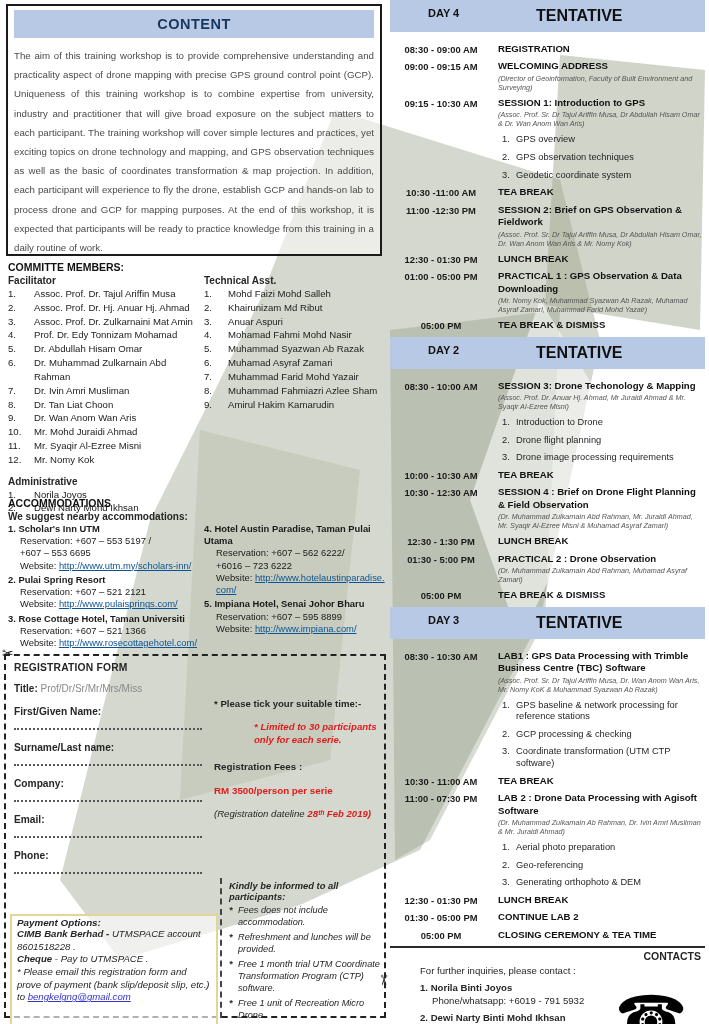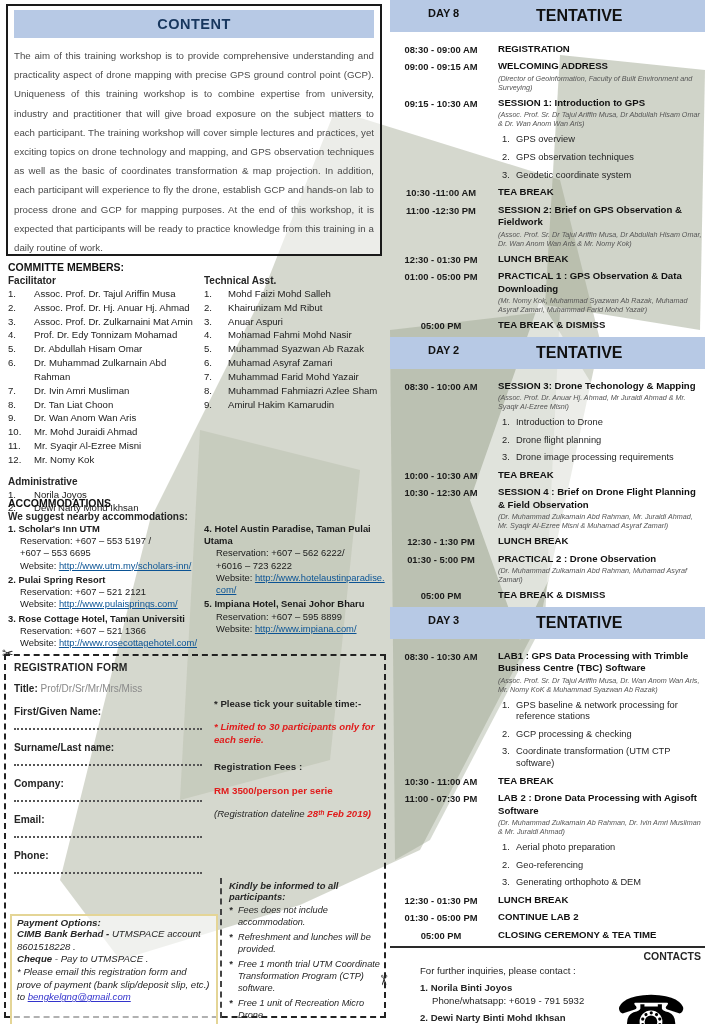--- a/index.html
+++ b/index.html
@@ -57,21 +57,21 @@
   .fld { font-size:10.2px; font-weight:bold; margin-top:12px; }
   .dotline { border-bottom:2px dotted #555; height:13px; margin-bottom:2px; }
 
   .reg-right { position:absolute; left:208px; top:42px; width:172px; }
   .tick-h { font-size:9.6px; font-weight:bold; }
   .serie-row { display:flex; align-items:center; margin-top:14px; }
   .cbx { width:17px; height:14px; border:2px solid #111; flex:none; margin-right:7px;
     background:rgba(255,255,255,.4); }
   .serie-lbl { font-size:9.8px; font-weight:bold; }
   .limited { color:#e01b1b; font-weight:bold; font-style:italic; font-size:9.6px;
-    margin-top:12px; line-height:1.35; }
+    margin-top:12px; line-height:1.35;margin-left:40px; }
   .fees-h { font-weight:bold; font-size:9.8px; margin-top:14px; }
   .fees-v { color:#e01b1b; font-weight:bold; font-size:9.8px; margin-top:13px; }
   .dateline { font-style:italic; font-size:9.6px; margin-top:12px; }
   .dateline .red { color:#e01b1b; font-weight:bold; }
 
   .pay-box { position:absolute; left:4px; top:258px; width:208px; height:112px;
     border:2px solid #e4d596; background:rgba(255,255,255,.65); padding:1px 5px;font-style:italic; }
   .pay-h { font-weight:bold; font-size:9.8px; }
   .pay-line { font-size:9.6px; line-height:1.32; }
   .pay-line b { font-weight:bold; }
@@ -345,21 +345,21 @@
             <span>Free 1 unit of Recreation Micro Drone</span>
           </div>
         </div>
     </div>
   </div>
 </div>
 
 <div id="right-col" class="col">
   <div id="days-root">
       <div class="day-bar">
-        <span class="day-lbl">DAY 8</span>
+        <span class="day-lbl">DAY 4</span>
         <span class="day-tag">TENTATIVE</span>
       </div>
       <div class="sch-row">
         <div class="sch-time">08:30 - 09:00 AM</div>
         <div class="sch-body">
           <div class="sch-title">REGISTRATION</div>
         </div>
       </div>
       <div class="sch-row">
         <div class="sch-time">09:00 - 09:15 AM</div>

